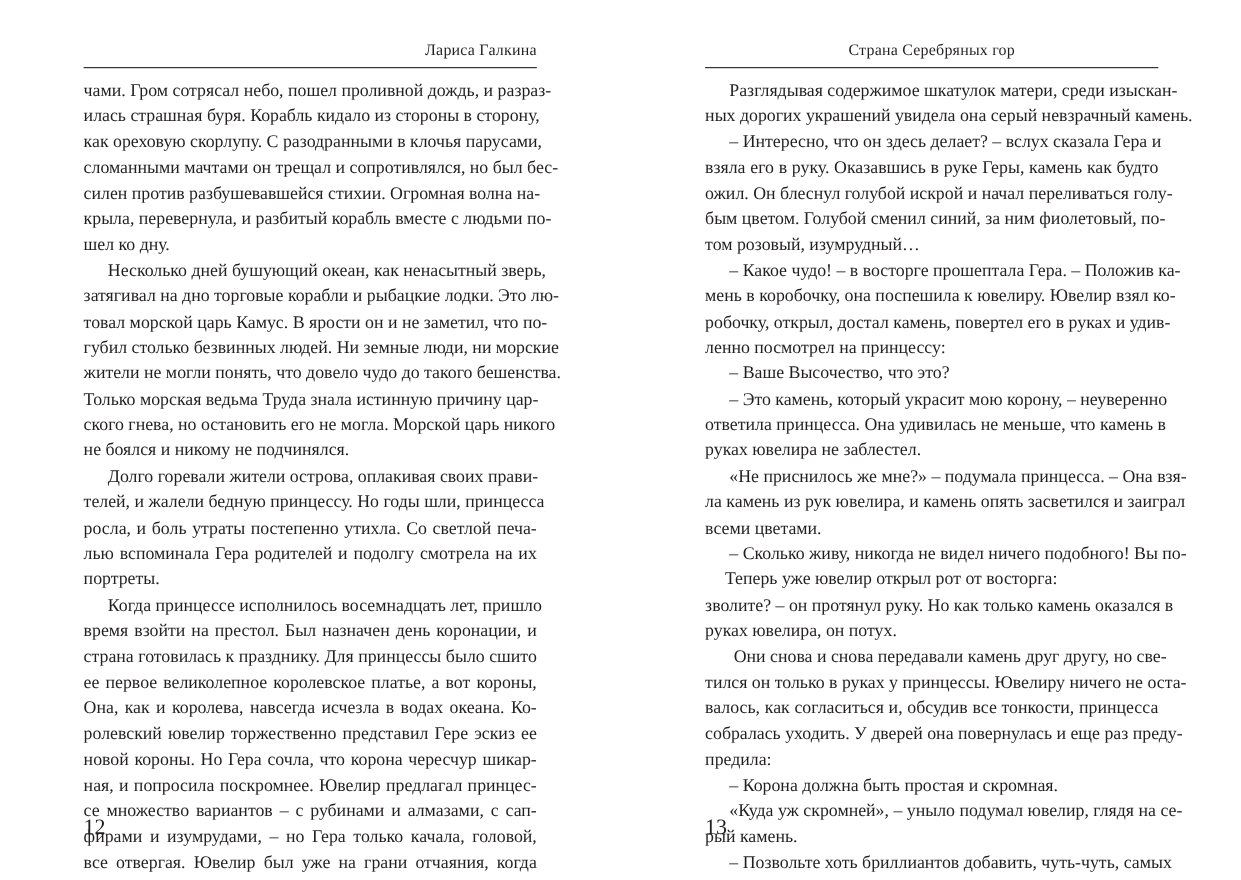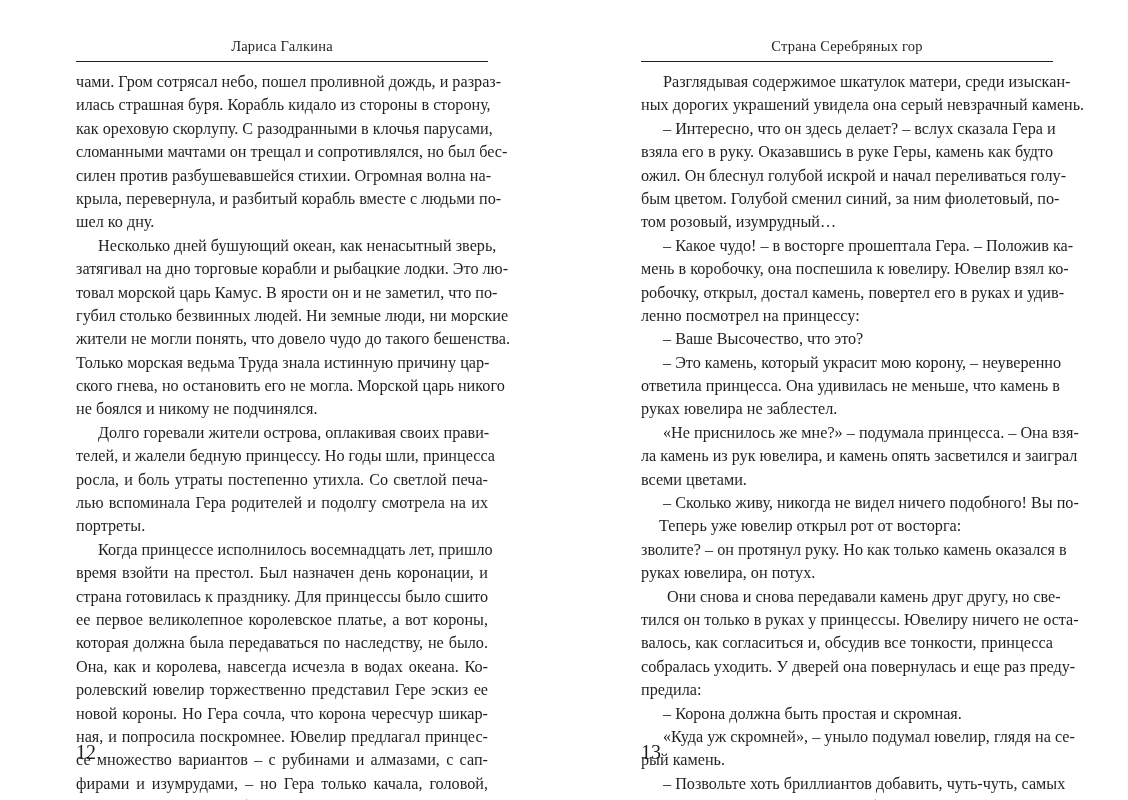--- a/index.html
+++ b/index.html
@@ -25,21 +25,21 @@
 
   .running-head {
     position: absolute;
     top: 36px;
     left: 0;
     width: 412px;
     font-size: 14.5px;
     line-height: 20px;
     letter-spacing: 0.2px;
   }
-  #page-left .running-head { text-align: center; }
+  #page-left .running-head { text-align: right; }
   #page-right .running-head { text-align: center; }
 
   .head-rule {
     position: absolute;
     top: 61px;
     left: 0;
     width: 412px;
     height: 0;
     border-top: 1.6px solid #231f20;
   }
@@ -108,21 +108,20 @@
       <span class="line last">не боялся и никому не подчинялся.</span>
       <span class="line indent">Долго горевали жители острова, оплакивая своих прави-</span>
       <span class="line">телей, и жалели бедную принцессу. Но годы шли, принцесса</span>
       <span class="line">росла, и боль утраты постепенно утихла. Со светлой печа-</span>
       <span class="line">лью вспоминала Гера родителей и подолгу смотрела на их</span>
       <span class="line last">портреты.</span>
       <span class="line indent">Когда принцессе исполнилось восемнадцать лет, пришло</span>
       <span class="line">время взойти на престол. Был назначен день коронации, и</span>
       <span class="line">страна готовилась к празднику. Для принцессы было сшито</span>
       <span class="line">ее первое великолепное королевское платье, а вот короны,</span>
-      <span class="line">которая должна была передаваться по наследству, не было.</span>
       <span class="line">Она, как и королева, навсегда исчезла в водах океана. Ко-</span>
       <span class="line">ролевский ювелир торжественно представил Гере эскиз ее</span>
       <span class="line">новой короны. Но Гера сочла, что корона чересчур шикар-</span>
       <span class="line">ная, и попросила поскромнее. Ювелир предлагал принцес-</span>
       <span class="line">се множество вариантов – с рубинами и алмазами, с сап-</span>
       <span class="line">фирами и изумрудами, – но Гера только качала, головой,</span>
       <span class="line">все отвергая. Ювелир был уже на грани отчаяния, когда</span>
     </div>
   <div class="folio">12</div>
 </div>

